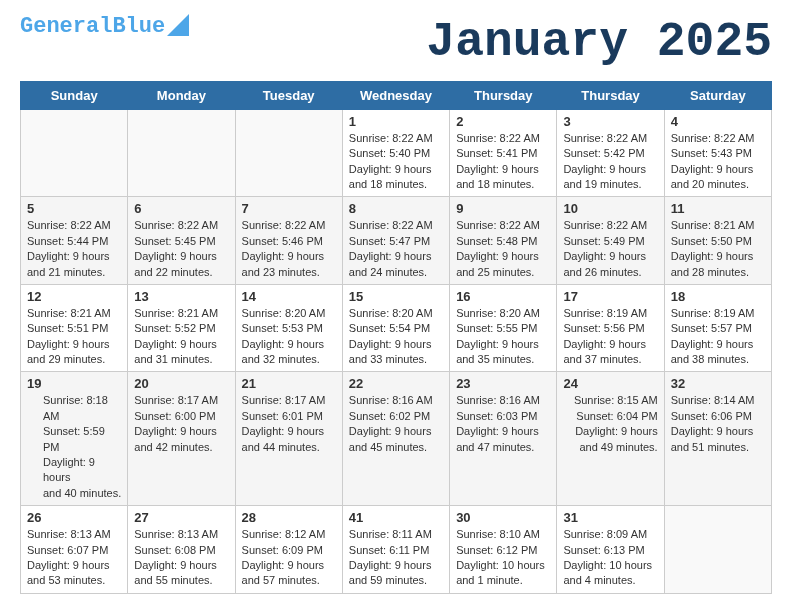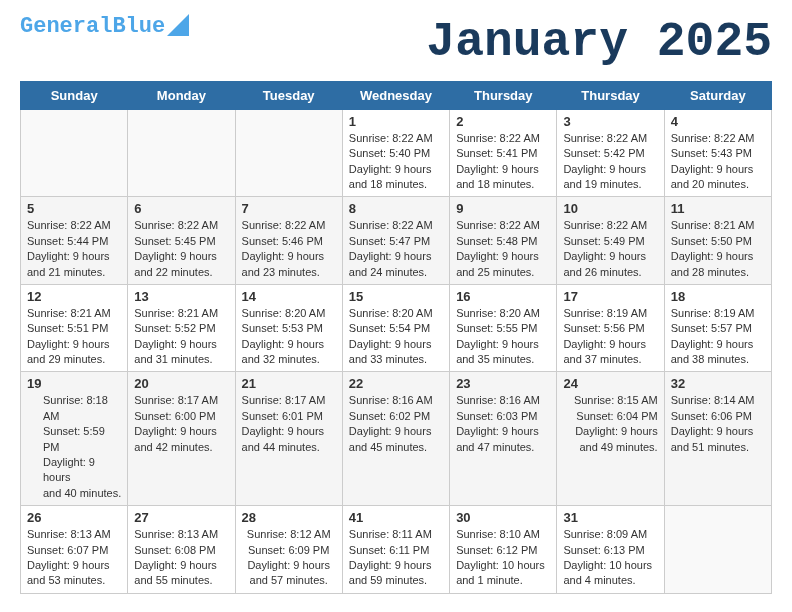--- a/index.html
+++ b/index.html
@@ -323,21 +323,21 @@
           </td>
           <td>
             <span class="day-num">27</span>
             <div class="cell-text" style="white-space: pre-line;">Sunrise: 8:13 AM
 Sunset: 6:08 PM
 Daylight: 9 hours
 and 55 minutes.</div>
           </td>
           <td>
             <span class="day-num">28</span>
-            <div class="cell-text" style="white-space: pre-line; text-align: center;">Sunrise: 8:12 AM
+            <div class="cell-text" style="white-space: pre-line;">Sunrise: 8:12 AM
 Sunset: 6:09 PM
 Daylight: 9 hours
 and 57 minutes.</div>
           </td>
           <td>
             <span class="day-num">41</span>
             <div class="cell-text" style="white-space: pre-line;">Sunrise: 8:11 AM
 Sunset: 6:11 PM
 Daylight: 9 hours
 and 59 minutes.</div>

